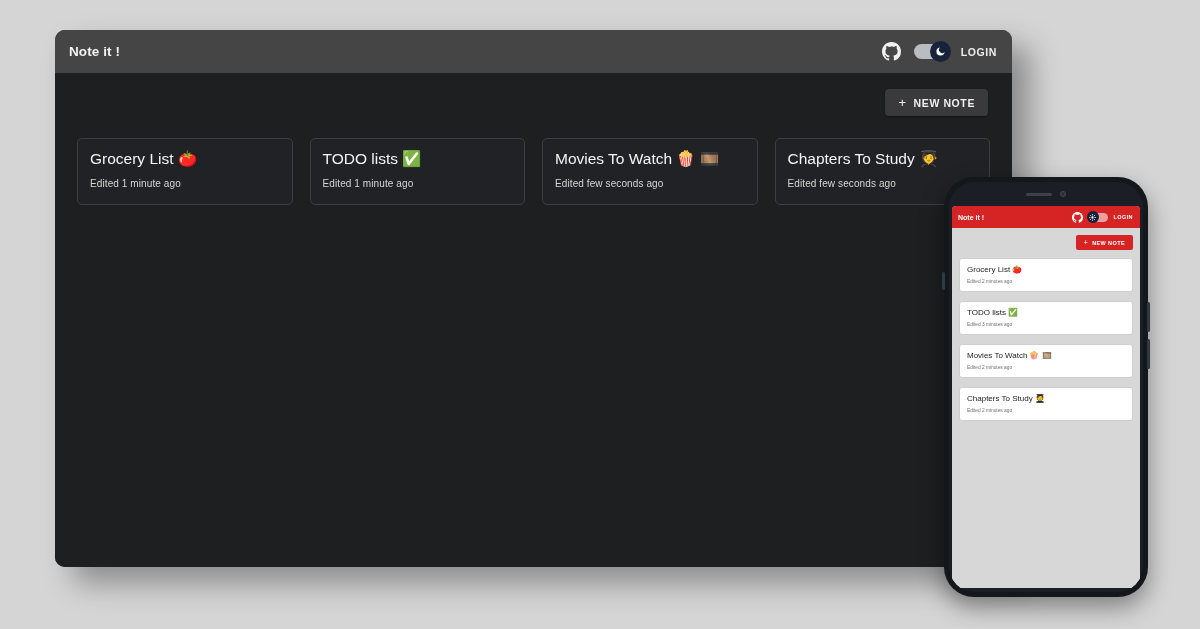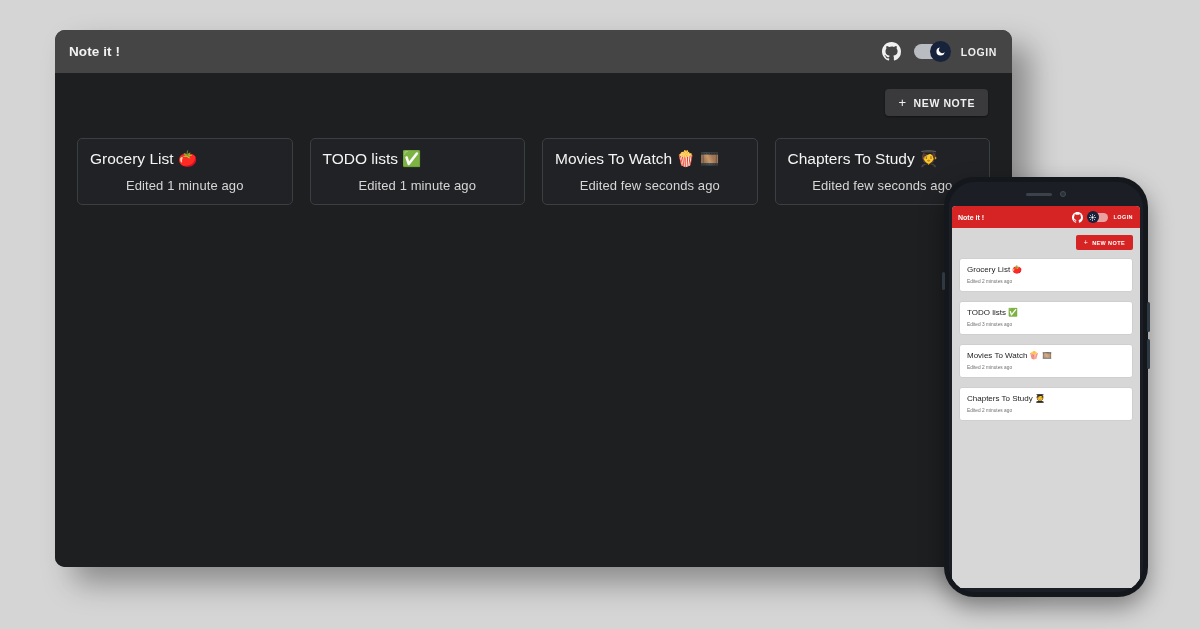--- a/index.html
+++ b/index.html
@@ -142,24 +142,23 @@
   .d-card-title {
     color: #f4f4f4;
     font-size: 15.5px;
     font-weight: 400;
     line-height: 1.15;
     white-space: nowrap;
   }
 
   .d-card-sub {
     color: #d6d6d6;
-    font-size: 13px;
+    font-size: 10px;
     margin-top: 9px;
     letter-spacing: 0.1px;
-    text-align: center;
   }
 
   
   #phone {
     position: absolute;
     left: 944px;
     top: 177px;
     width: 204px;
     height: 420px;
     border-radius: 30px;

